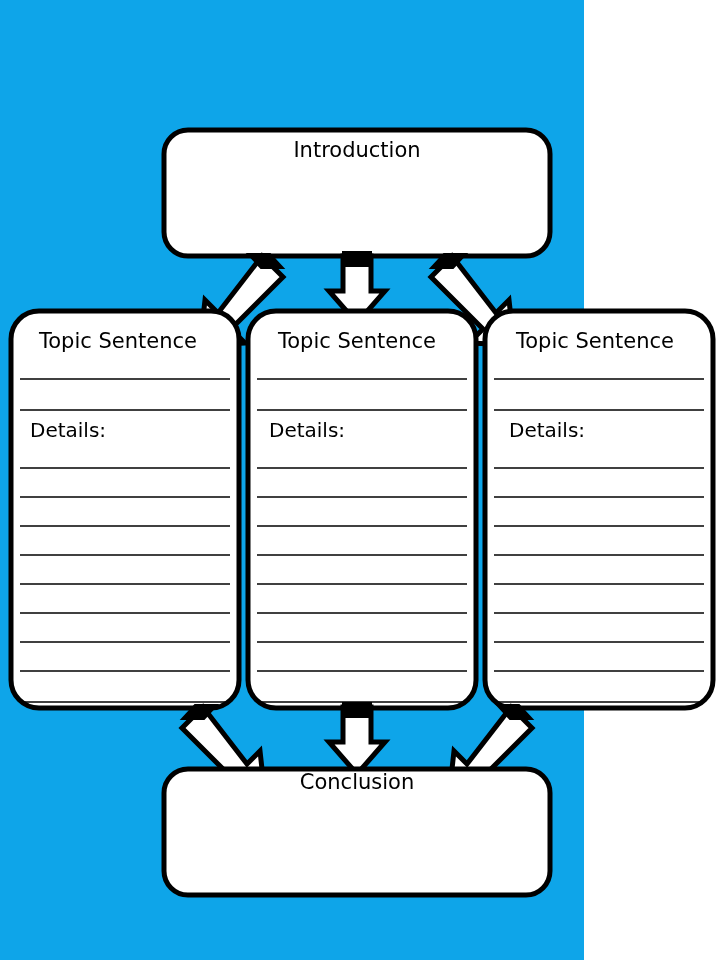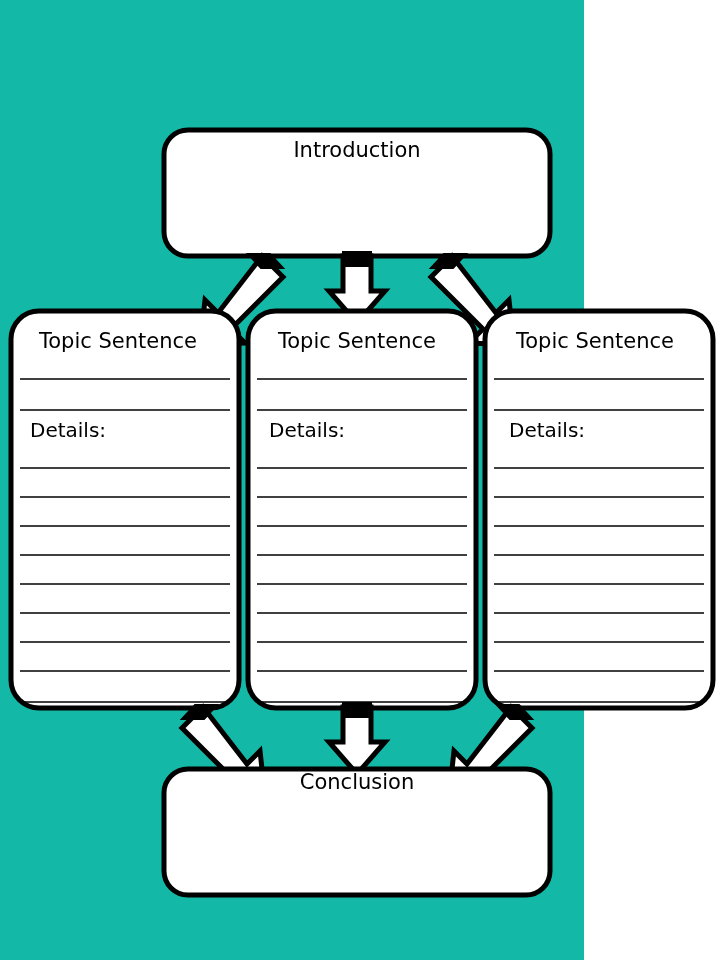--- a/index.html
+++ b/index.html
@@ -10,21 +10,21 @@
   body {
     width: 720px;
     height: 960px;
     font-family: "DejaVu Sans", sans-serif;
     overflow: hidden;
   }
   #organizer {
     position: relative;
     width: 584px;
     height: 960px;
-    background: #14b8a6;
+    background: #0ea5e9;
   }
   svg.canvas {
     position: absolute;
     top: 0;
     left: 0;
     width: 720px;
     height: 960px;
     display: block;
   }
   .box-shape {

